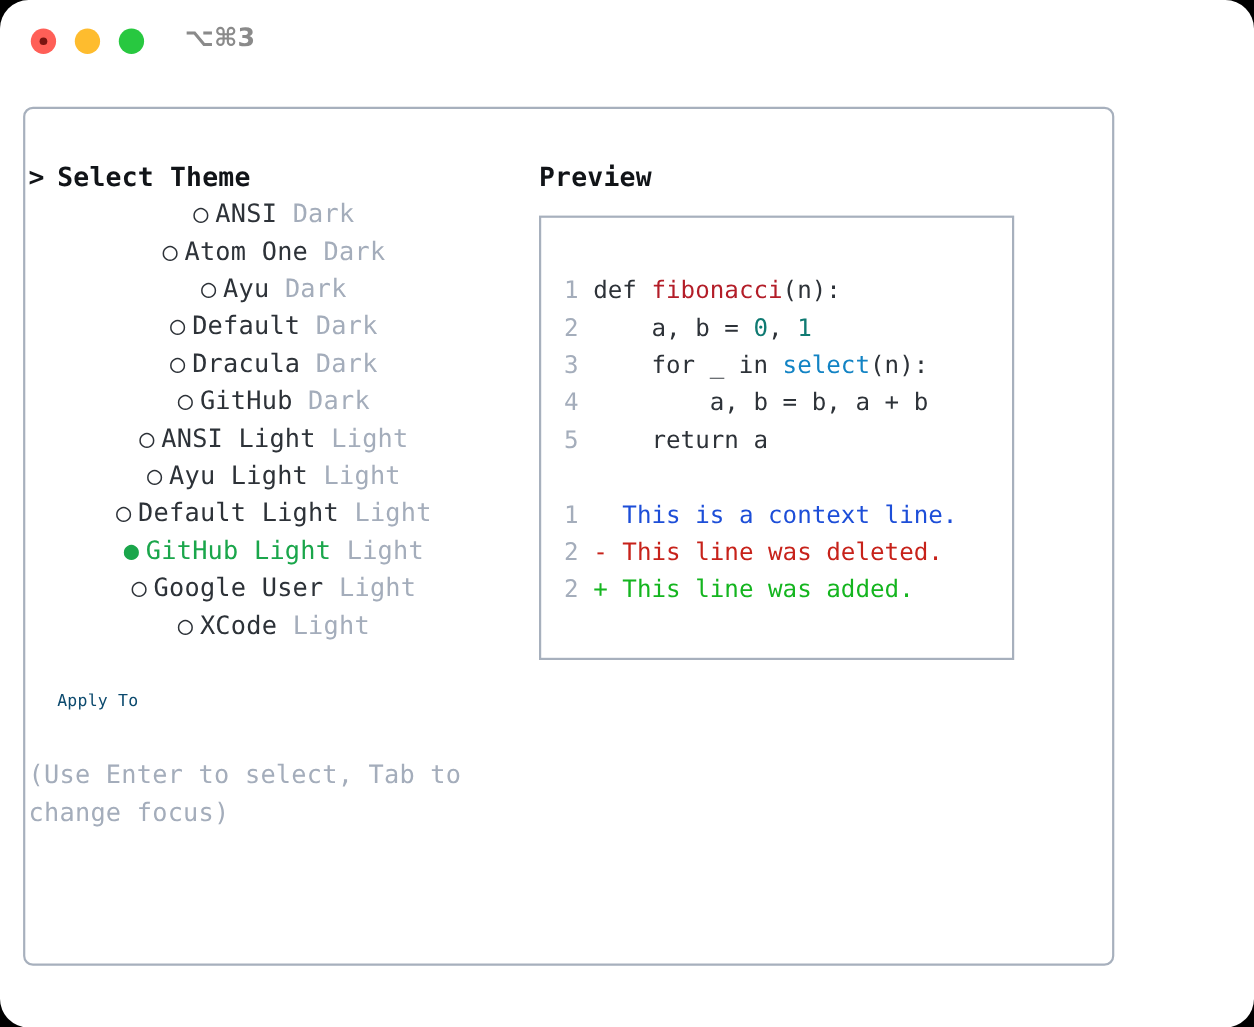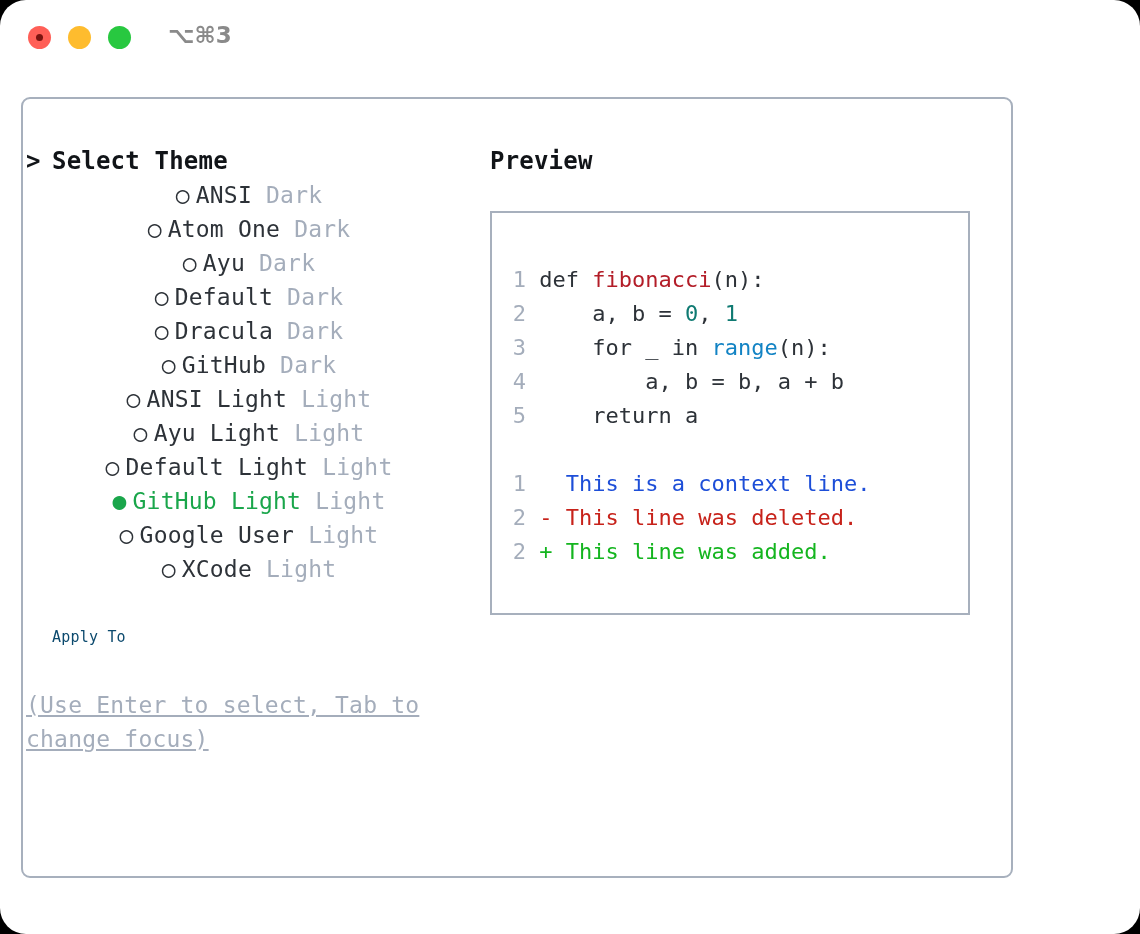--- a/index.html
+++ b/index.html
@@ -129,41 +129,40 @@
     letter-spacing: 0.2px;
   }
 
   .hint {
     margin-top: 34px;
     font-size: 23px;
     line-height: 34px;
     color: #a4adbb;
     width: 400px;
     letter-spacing: 0.2px;
-    text-decoration: underline;
   }
 
   
   .right-col {
     position: absolute;
     left: 467px;
     top: 45px;
     width: 490px;
   }
   .preview-title {
     font-size: 24px;
     font-weight: bold;
     color: #111418;
     line-height: 34px;
     letter-spacing: 0.2px;
   }
 
   .code-box {
-    margin-top: 33px;
-    width: 480px;
+    margin-top: 18px;
+    width: 432px;
     height: 404px;
     border: 2px solid #a7b0bd;
     box-sizing: border-box;
     background: #ffffff;
     padding: 50px 0 0 0;
   }
 
   .code-line {
     font-size: 22px;
     line-height: 34px;
@@ -231,21 +230,21 @@
 
     <div class="right-col">
       <div class="preview-title">Preview</div>
 
       <div class="code-box">
 
         <div class="code-line"><span class="lineno">1</span> <span>def </span><span class="tok-fn">fibonacci</span><span>(n):</span></div>
 
         <div class="code-line"><span class="lineno">2</span> <span>    a, b = </span><span class="tok-num">0</span><span>, </span><span class="tok-num">1</span></div>
 
-        <div class="code-line"><span class="lineno">3</span> <span>    for _ in </span><span class="tok-call">range</span><span>(n):</span></div>
+        <div class="code-line"><span class="lineno">3</span> <span>    for _ in </span><span class="tok-call">select</span><span>(n):</span></div>
 
         <div class="code-line"><span class="lineno">4</span> <span>        a, b = b, a + b</span></div>
 
         <div class="code-line"><span class="lineno">5</span> <span>    return a</span></div>
 
         <div class="diff-gap"></div>
 
         <div class="code-line"><span class="lineno">1</span> <span class="diff-ctx">  </span><span class="diff-ctx">This is a context line.</span></div>
 
         <div class="code-line"><span class="lineno">2</span> <span class="diff-del">- </span><span class="diff-del">This line was deleted.</span></div>

